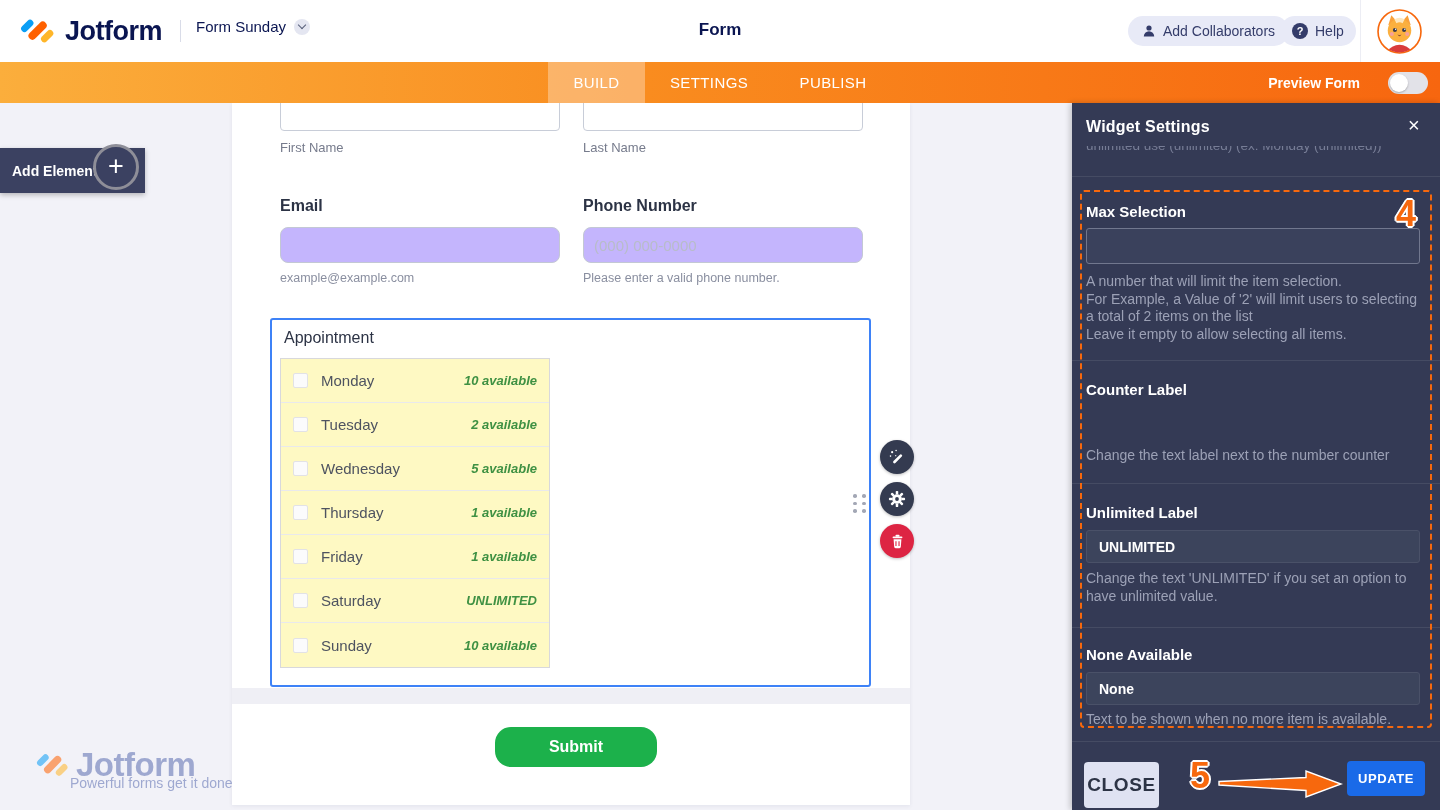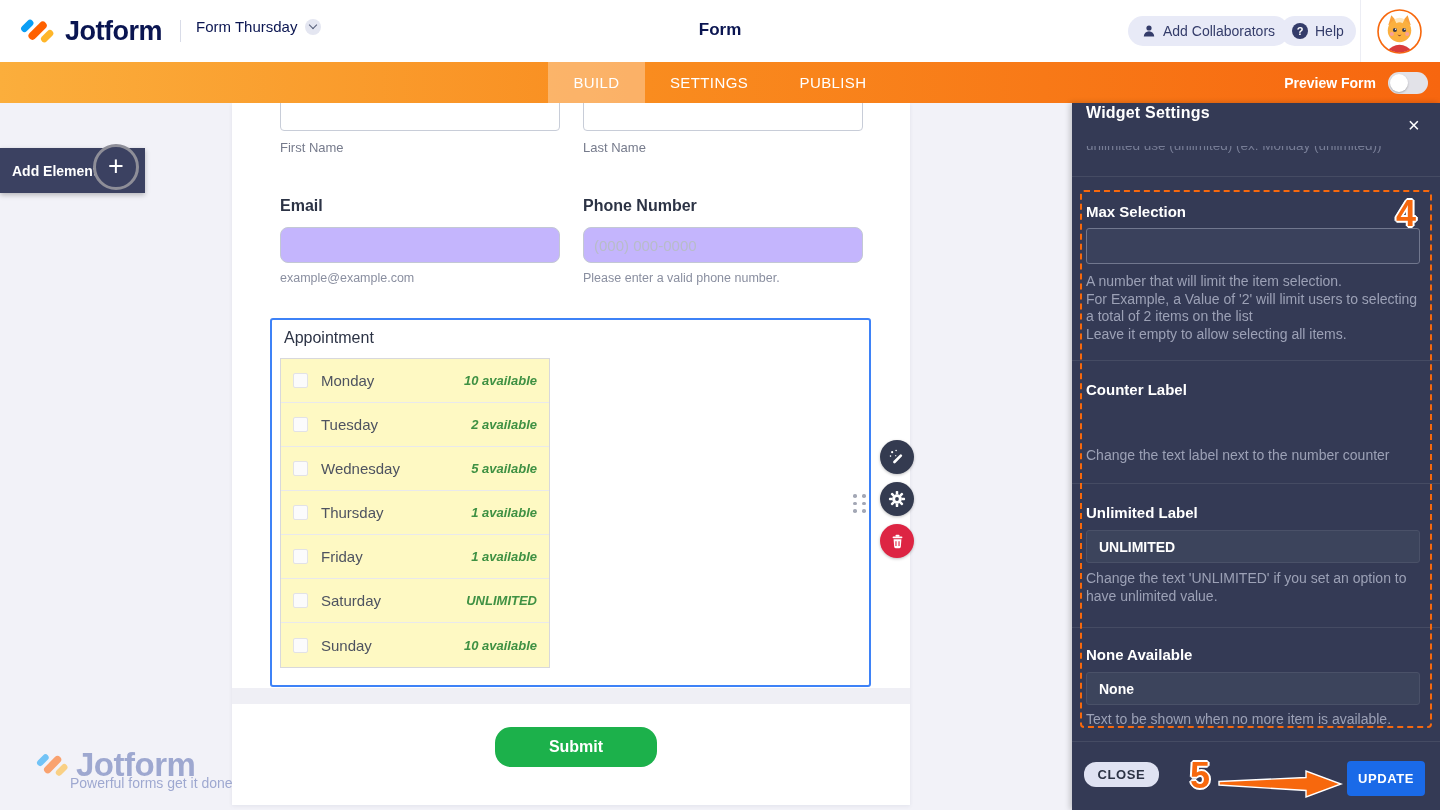--- a/index.html
+++ b/index.html
@@ -28,21 +28,21 @@
   .avatar-sep { left:1360px; top:0; width:1px; height:62px; background:#ECEDF4; }
   .avatar { left:1377px; top:9px; width:45px; height:45px; cursor:pointer; }
 
   
   .navbar { left:0; top:62px; width:1440px; height:41px; background:linear-gradient(90deg,#FBAE3C 0%,#F98C1F 45%,#F7660F 100%); z-index:4; }
   .tabs { left:548px; top:62px; height:41px; display:flex; z-index:5; }
   .tab { height:41px; display:flex; align-items:center; justify-content:center; color:#fff; font-size:15px; font-weight:500; letter-spacing:0.4px; cursor:pointer; }
   .tab-build { width:97px; background:rgba(255,255,255,0.32); }
   .tab-settings { width:128px; }
   .tab-publish { width:120px; }
-  .preview-wrap { right:12px; top:62px; height:41px; display:flex; align-items:center; gap:12px; z-index:5; }
+  .preview-wrap { right:12px; top:62px; height:41px; display:flex; align-items:center; gap:28px; z-index:5; }
   .preview-label { color:#fff; font-size:14px; font-weight:bold; }
   .toggle { width:40px; height:22px; border-radius:11px; background:#E2E2E8; position:relative; cursor:pointer; }
   .knob { position:absolute; left:2px; top:2px; width:18px; height:18px; border-radius:50%; background:#fff; box-shadow:0 1px 2px rgba(0,0,0,0.25); }
 
   
   .add-element { left:0; top:148px; width:145px; height:45px; background:#3B4161; color:#fff; display:flex; align-items:center; padding-left:12px; font-size:14px; font-weight:bold; box-shadow:0 2px 5px rgba(0,0,0,0.25); cursor:pointer; z-index:6; }
   .plus-circle { position:absolute; left:93px; top:-4px; width:46px; height:46px; border-radius:50%; background:#3B4161; border:3px solid #8E8E98; display:flex; align-items:center; justify-content:center; cursor:pointer; }
   .plus-glyph { color:#fff; font-size:27px; font-weight:300; line-height:1; margin-top:-2px; }
 
   
@@ -76,33 +76,33 @@
 
   
   .watermark { left:36px; top:746px; opacity:0.55; z-index:1; }
   .wm-row { display:flex; align-items:center; gap:6px; }
   .wm-text { font-size:33px; font-weight:800; color:#5A6CB0; letter-spacing:-0.5px; }
   .wm-tag { margin-left:34px; margin-top:-9px; font-size:14px; color:#5A6CB0; }
 
   
   .panel { left:1072px; top:103px; width:368px; height:707px; background:#343A55; z-index:7; box-shadow:-2px 0 6px rgba(0,0,0,0.2); }
   .panel .abs { position:absolute; }
-  .panel-title { left:14px; top:1px; font-size:16px; font-weight:bold; color:#fff; letter-spacing:0.2px; }
+  .panel-title { left:14px; top:15px; font-size:16px; font-weight:bold; color:#fff; letter-spacing:0.2px; }
   .panel-x { left:336px; top:12px; font-size:20px; color:#fff; cursor:pointer; line-height:1; }
   .clip-line { left:14px; top:43px; width:342px; height:11px; overflow:hidden; }
   .clip-line span { display:block; margin-top:-8px; font-size:13.5px; color:#777D96; white-space:nowrap; }
   .p-divider { left:0; width:368px; height:1px; background:#454B63; }
   .dashed-box { left:8px; top:87px; width:352px; height:538px; border:2px dashed #F7680D; border-radius:4px; z-index:1; pointer-events:none; }
   .sec-label { left:14px; font-size:15px; font-weight:bold; color:#fff; z-index:2; }
   .panel-input { left:14px; width:334px; background:#3C445C; border:1px solid #4A5168; border-radius:3px; color:#fff; font-size:14px; font-weight:bold; padding:0 12px; z-index:2; font-family:"Liberation Sans",sans-serif; }
   .max-input { height:36px; background:#3A415C; border:1px solid #71778E; }
   .small-input { height:33px; }
   .p-help { left:14px; width:336px; font-size:14px; color:#9CA1B6; line-height:17.5px; z-index:2; }
 
-  .close-btn { left:12px; top:659px; width:75px; height:25px; background:#DFE2F2; border-radius:12px; color:#2C3345; font-size:13px; font-weight:bold; letter-spacing:0.6px; display:flex; align-items:center; justify-content:center; cursor:pointer; z-index:2; }
+  .close-btn { left:12px; top:659px; width:75px; height:46px; background:#DFE2F2; border-radius:4px; color:#2C3345; font-size:19px; font-weight:bold; letter-spacing:0.6px; display:flex; align-items:center; justify-content:center; cursor:pointer; z-index:2; }
   .update-btn { left:275px; top:658px; width:78px; height:35px; background:#1A6AE8; border-radius:4px; color:#fff; font-size:13px; font-weight:bold; letter-spacing:0.6px; display:flex; align-items:center; justify-content:center; cursor:pointer; z-index:2; }
 
   .step-num { font-size:36px; font-weight:800; color:#F7680D; z-index:3;
     text-shadow:-2px 0 #fff,2px 0 #fff,0 -2px #fff,0 2px #fff,-1px -1px #fff,1px 1px #fff,-1px 1px #fff,1px -1px #fff; }
   .step4 { left:324px; top:90px; }
   .step5 { left:118px; top:652px; }
   .arrow5 { left:146px; top:662px; z-index:3; }
 </style>
 </head>
 <body>
@@ -113,21 +113,21 @@
       <g transform="rotate(-45 16 16)">
         <rect x="6" y="3" width="13" height="6" rx="3" fill="#0A9EF5"></rect>
         <rect x="6" y="12" width="20" height="7" rx="3.5" fill="#FF6100"></rect>
         <rect x="12" y="22" width="13" height="6" rx="3" fill="#FFB629"></rect>
       </g>
     </svg>
     <span class="logo-text">Jotform</span>
   </div>
   <div class="abs hdr-sep"></div>
   <div class="abs fb-pill">
-    <span class="fb-label">Form Thursday</span>
+    <span class="fb-label">Form Sunday</span>
     <span class="chev-circle">
         <span class="chev"></span>
       </span>
   </div>
   <div class="abs page-title">Form</div>
   <div class="abs pill-btn collab-btn">
     <svg width="14" height="14" viewBox="0 0 14 14">
       <g fill="#343C6A">
           <circle cx="7" cy="4" r="2.6"></circle>
           <path d="M1.8 12.5a5.2 5.2 0 0 1 10.4 0z"></path>

